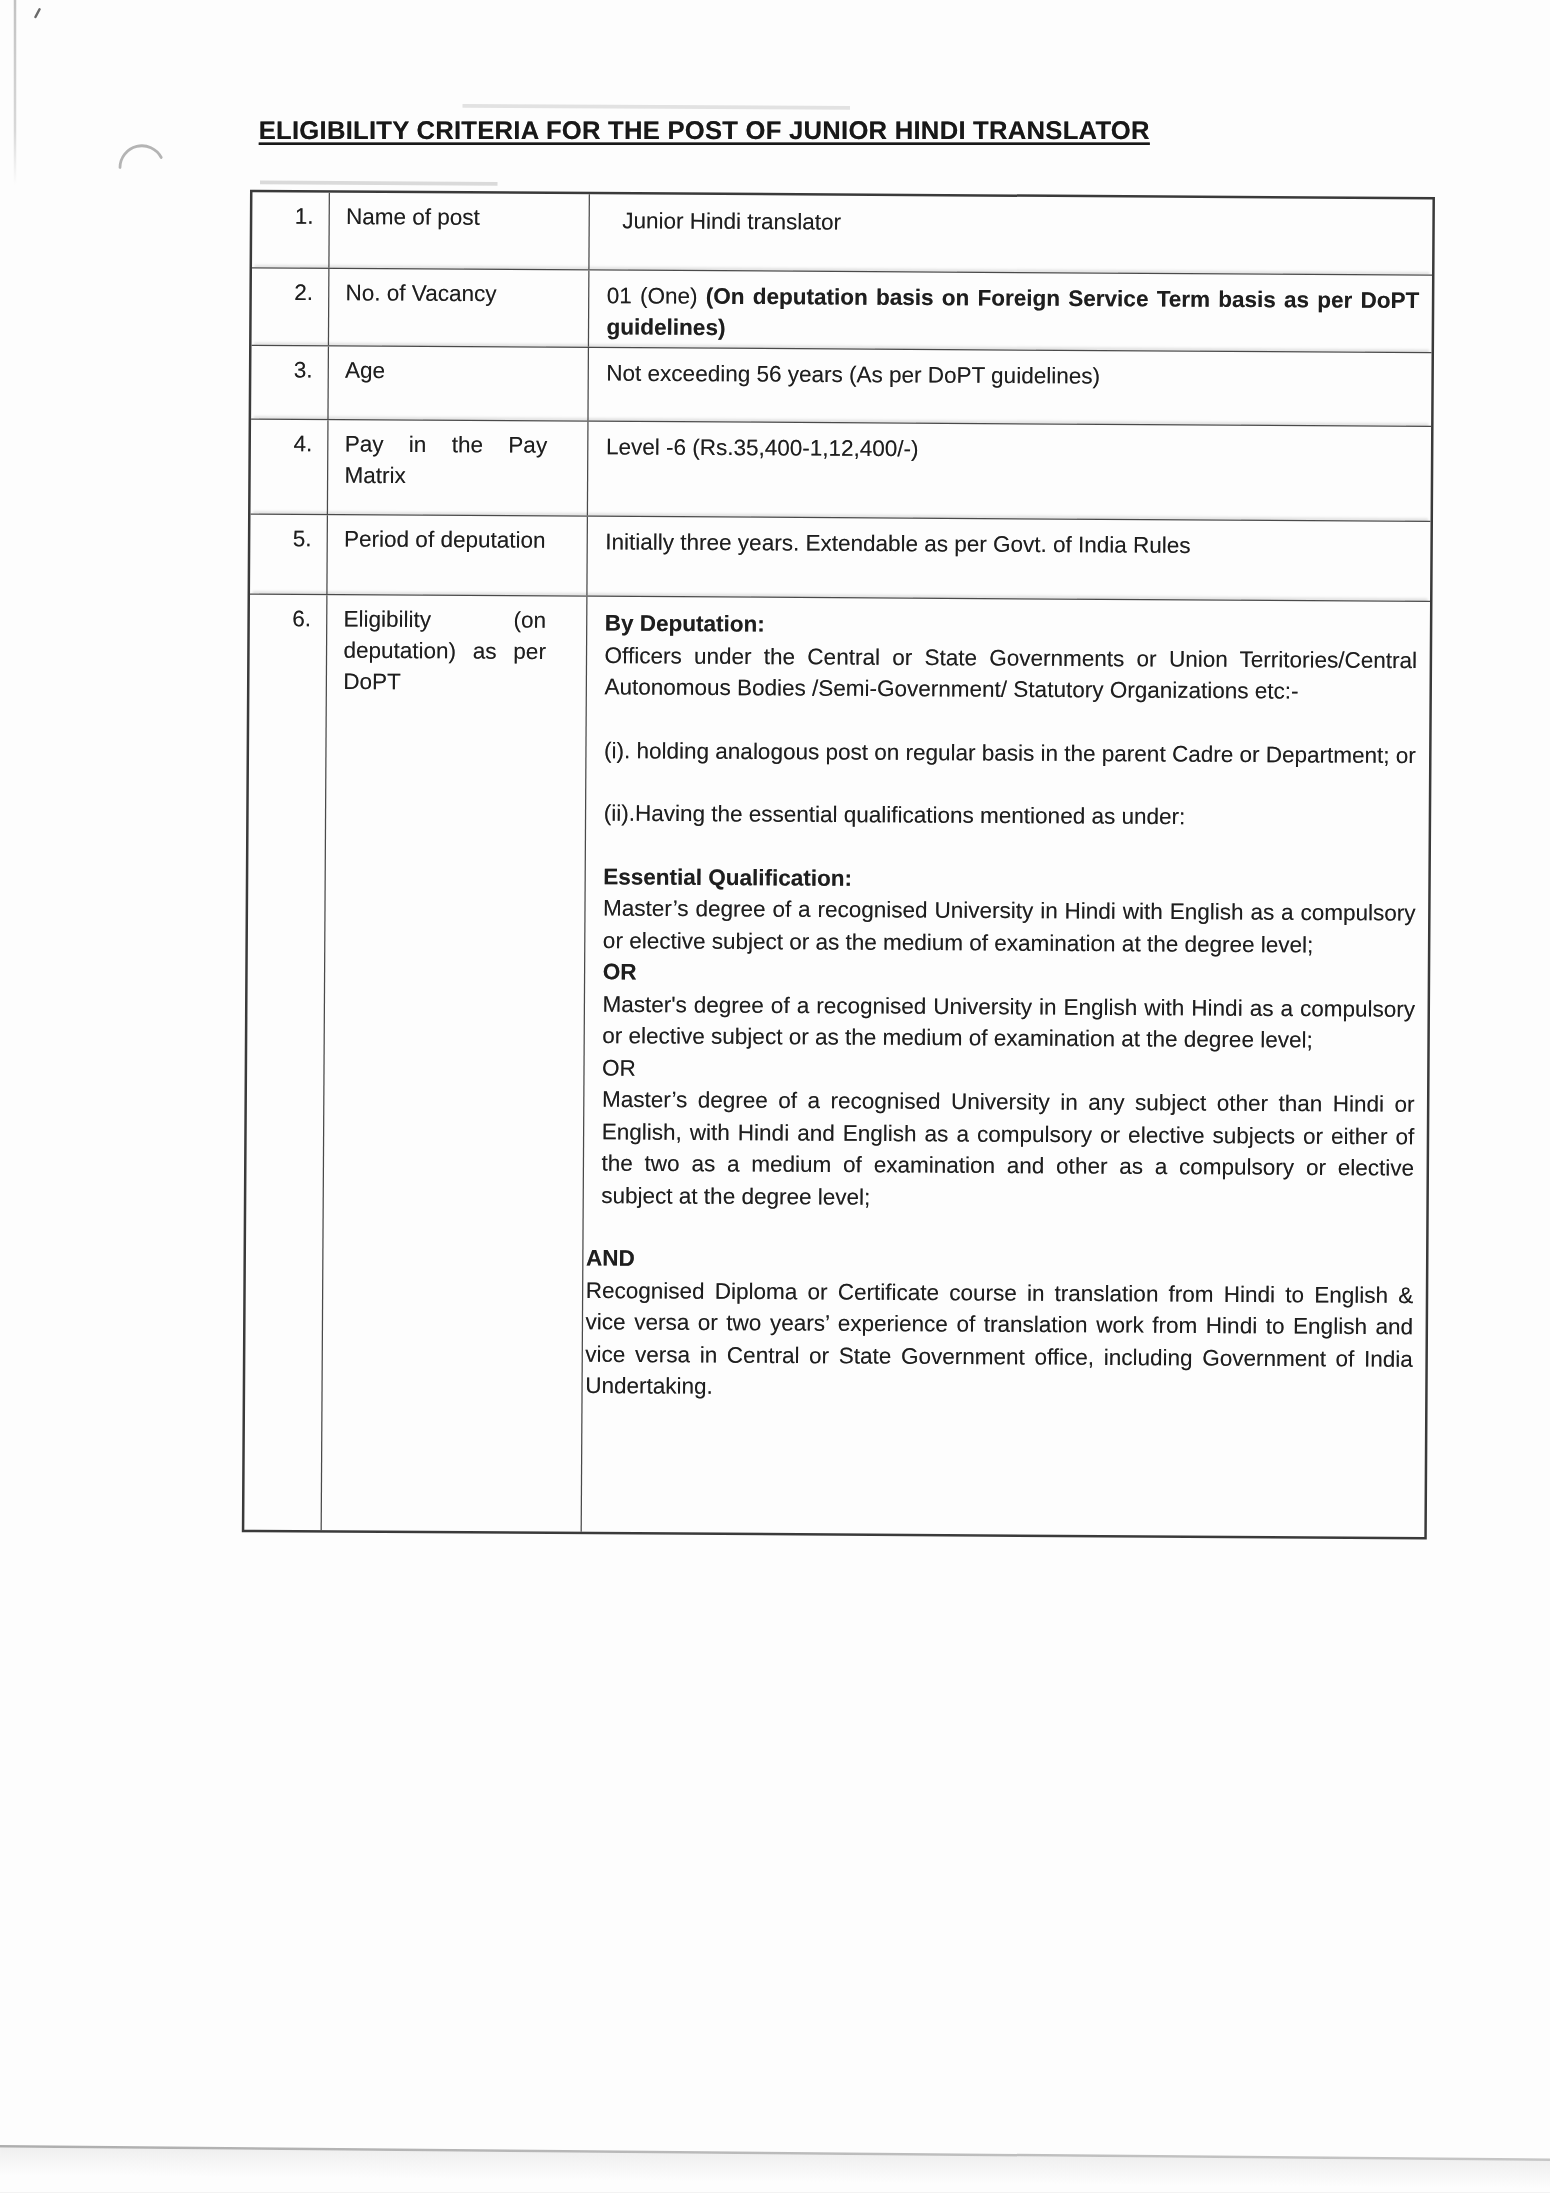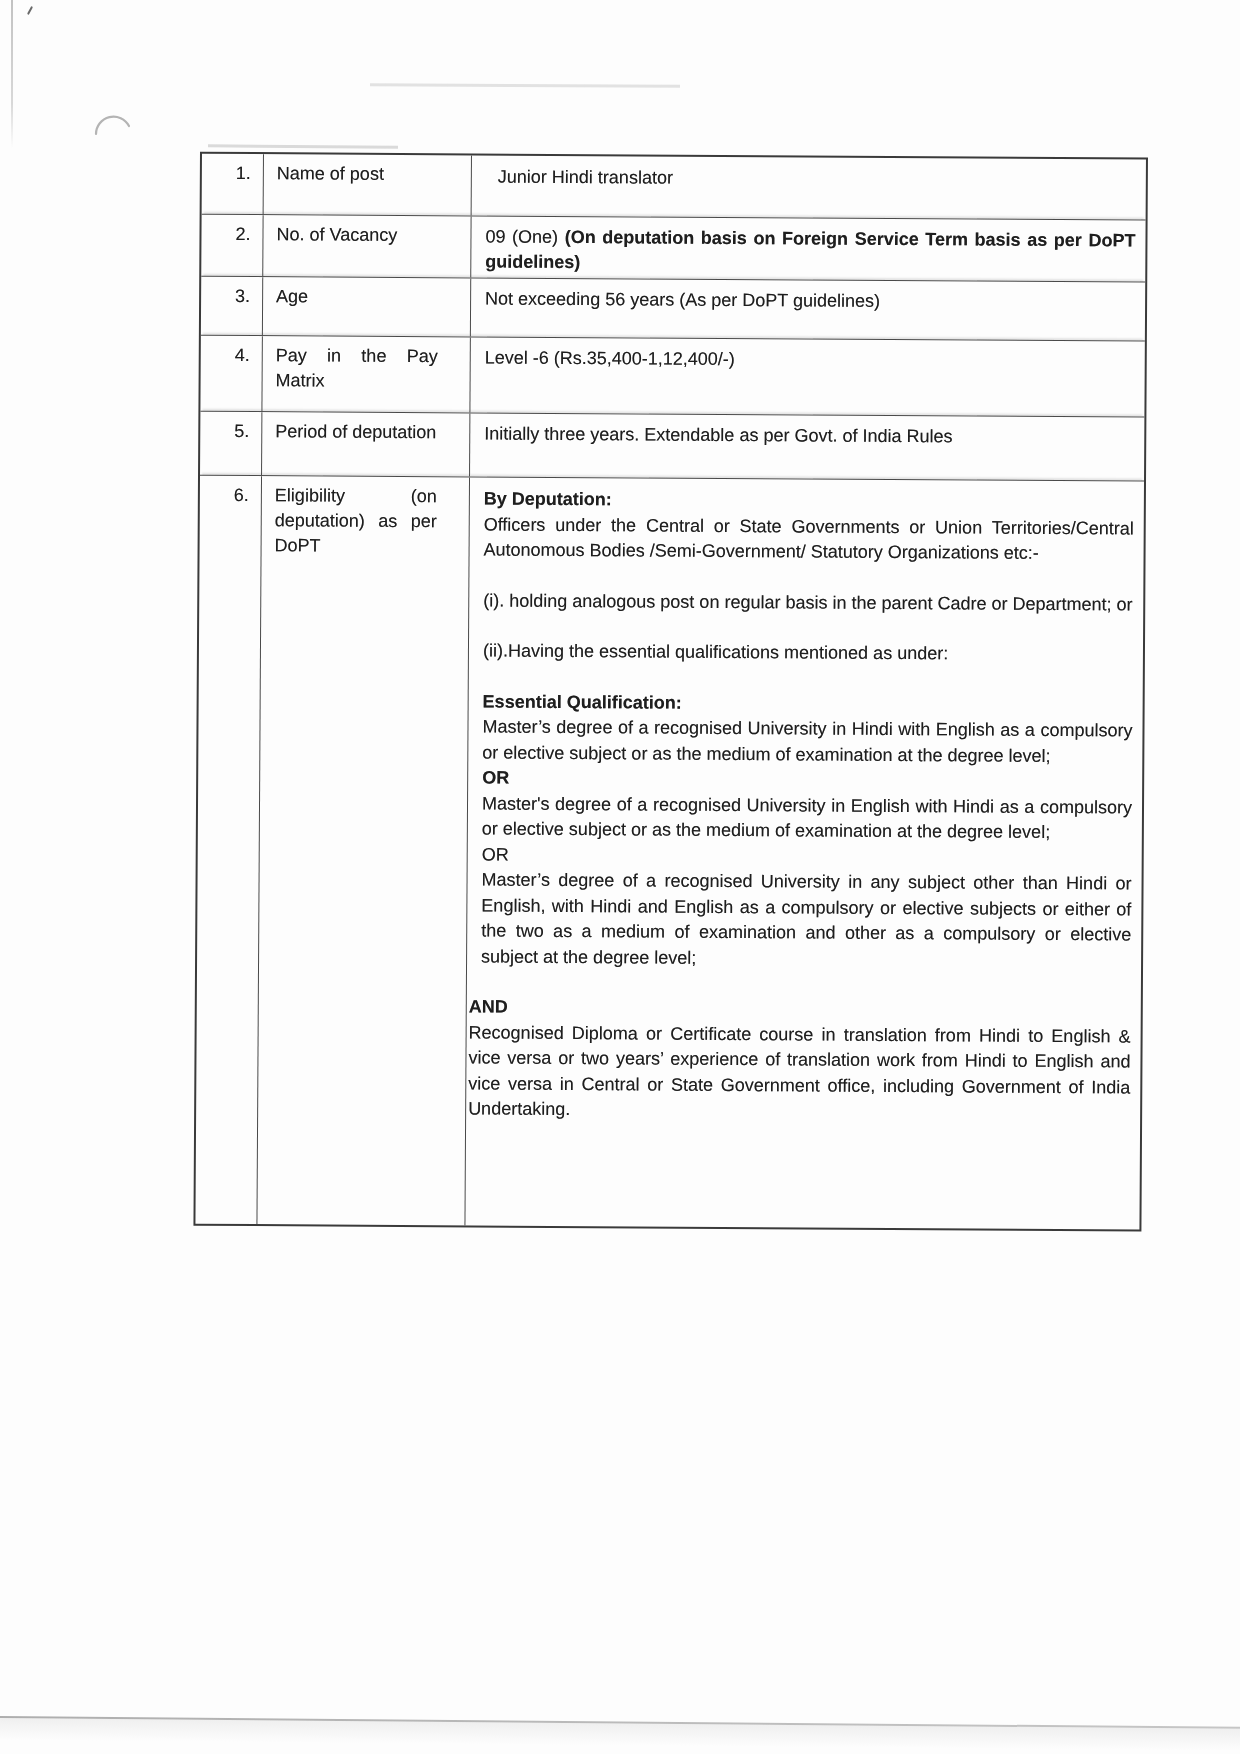--- a/index.html
+++ b/index.html
@@ -87,33 +87,34 @@
   <div class="edge-left"></div>
   <div class="tick"></div>
   <svg class="arc" width="40" height="32">
     <path d="M 3 29 A 17.5 17.5 0 0 1 36 21" fill="none" stroke="#b4b4b4" stroke-width="2.2" stroke-linecap="round"></path>
   </svg>
   <div class="smudge-title"></div>
   <div class="smudge-table"></div>
   <div class="edge-bottom-line"></div>
   <div class="edge-bottom-band"></div>
 
+  <h1 class="doc-title">ELIGIBILITY CRITERIA FOR THE POST OF JUNIOR HINDI TRANSLATOR</h1>
 
   <div class="elig-table">
 
     <div class="t-row r1">
       <div class="cell c-num">1.</div>
       <div class="cell c-label">Name of post</div>
       <div class="cell c-value">Junior Hindi translator</div>
     </div>
 
     <div class="t-row r2">
       <div class="cell c-num">2.</div>
       <div class="cell c-label">No. of Vacancy</div>
-      <div class="cell c-value justify"><span>09 (One) </span><strong>(On deputation basis on Foreign Service Term basis as per DoPT guidelines)</strong></div>
+      <div class="cell c-value justify"><span>01 (One) </span><strong>(On deputation basis on Foreign Service Term basis as per DoPT guidelines)</strong></div>
     </div>
 
     <div class="t-row r3">
       <div class="cell c-num">3.</div>
       <div class="cell c-label">Age</div>
       <div class="cell c-value">Not exceeding 56 years (As per DoPT guidelines)</div>
     </div>
 
     <div class="t-row r4">
       <div class="cell c-num">4.</div>

